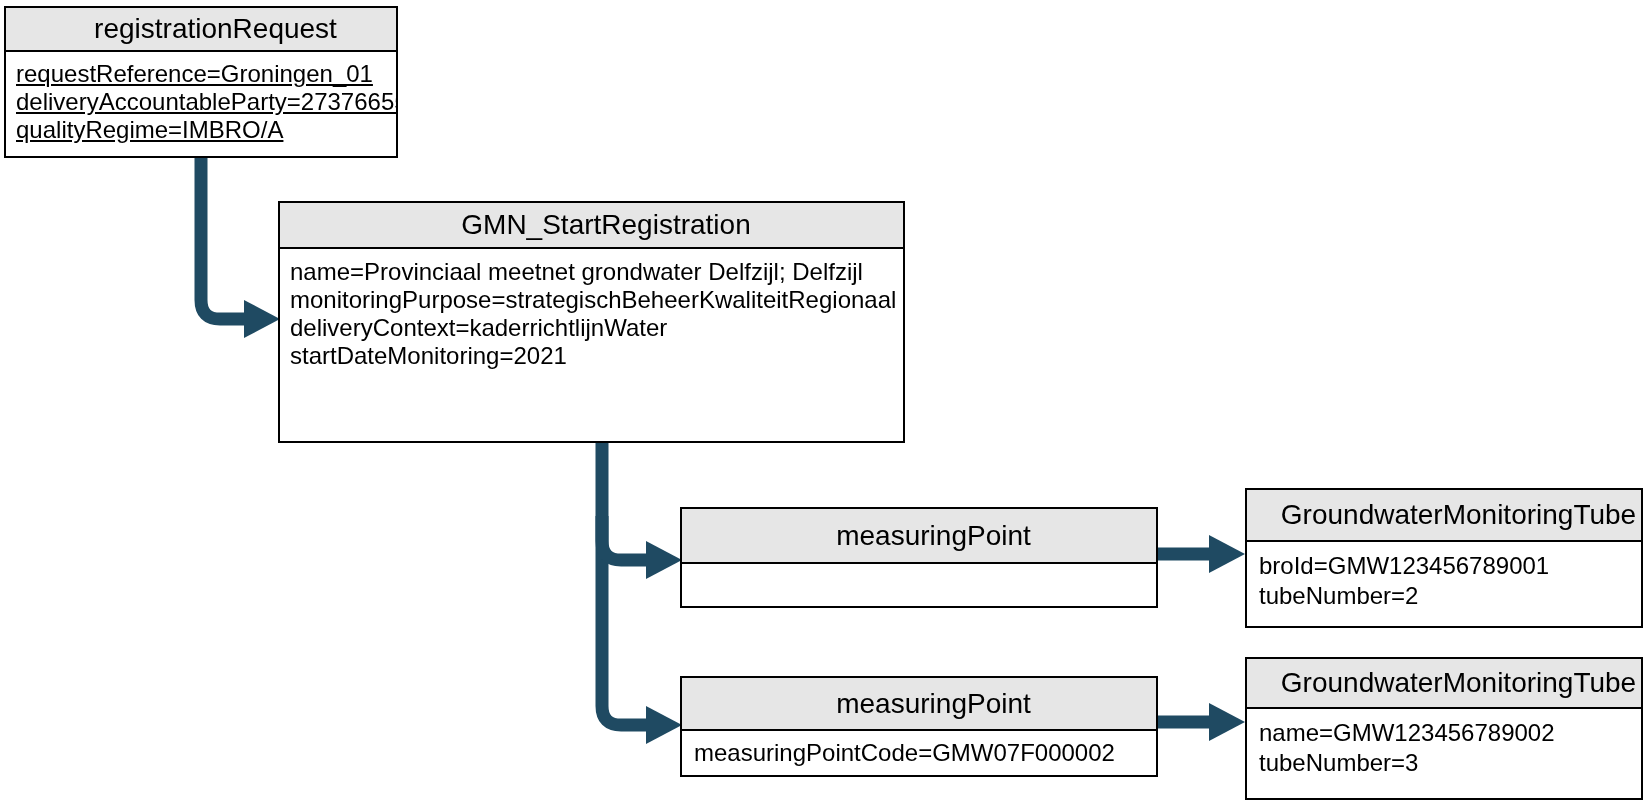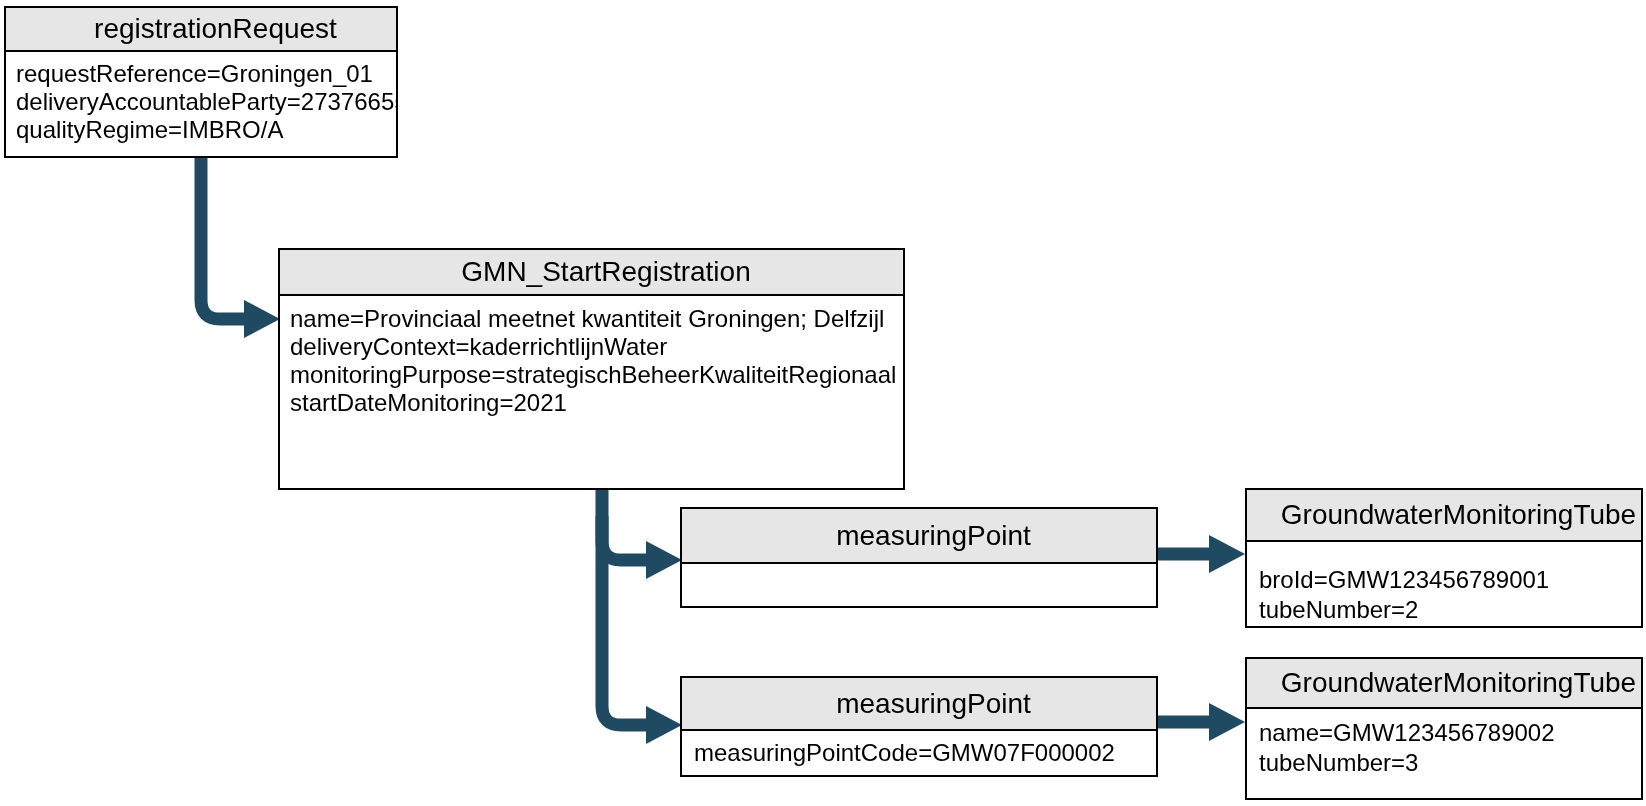--- a/index.html
+++ b/index.html
@@ -47,33 +47,33 @@
     line-height: 28px;
     overflow: hidden;
     box-sizing: border-box;
   }
   .attr {
     white-space: nowrap;
   }
   
   #node-registration-request        { left: 4px;    top: 6px;   width: 394px; height: 152px; }
   #node-registration-request .node-header { height: 44px; }
-  #node-registration-request .node-body   { padding: 8px 0 0 10px; }
+  #node-registration-request .node-body   { padding: 8px 0 0 10px; text-decoration: underline; }
 
-  #node-gmn-start-registration      { left: 278px;  top: 201px; width: 627px; height: 242px; margin-top: 47px; }
+  #node-gmn-start-registration      { left: 278px;  top: 201px; width: 627px; height: 242px; }
   #node-gmn-start-registration .node-header { height: 46px; }
   #node-gmn-start-registration .node-body   { padding: 9px 0 0 10px; }
 
   #node-measuring-point-1           { left: 680px;  top: 507px; width: 478px; height: 101px; }
   #node-measuring-point-1 .node-header { height: 55px; }
   #node-measuring-point-1 .node-body   { padding: 8px 0 0 12px; }
 
   #node-tube-1                      { left: 1245px; top: 488px; width: 398px; height: 140px; }
   #node-tube-1 .node-header { height: 52px; }
-  #node-tube-1 .node-body   { padding: 23px 0 0 12px; line-height: 30px; }
+  #node-tube-1 .node-body   { padding: 9px 0 0 12px; line-height: 30px; }
 
   #node-measuring-point-2           { left: 680px;  top: 676px; width: 478px; height: 101px; }
   #node-measuring-point-2 .node-header { height: 53px; }
   #node-measuring-point-2 .node-body   { padding: 8px 0 0 12px; }
 
   #node-tube-2                      { left: 1245px; top: 657px; width: 398px; height: 143px; }
   #node-tube-2 .node-header { height: 50px; }
   #node-tube-2 .node-body   { padding: 9px 0 0 12px; line-height: 30px; }
 </style>
 </head>
@@ -107,23 +107,23 @@
     <div class="node-body">
       <div class="attr">requestReference=Groningen_01</div>
       <div class="attr">deliveryAccountableParty=27376655</div>
       <div class="attr">qualityRegime=IMBRO/A</div>
     </div>
   </div>
 
   <div class="node" id="node-gmn-start-registration">
     <div class="node-header">GMN_StartRegistration</div>
     <div class="node-body">
-      <div class="attr">name=Provinciaal meetnet kwantiteit Groningen; Delfzijl</div>
+      <div class="attr">name=Provinciaal meetnet grondwater Delfzijl; Delfzijl</div>
+      <div class="attr">monitoringPurpose=strategischBeheerKwaliteitRegionaal</div>
       <div class="attr">deliveryContext=kaderrichtlijnWater</div>
-      <div class="attr">monitoringPurpose=strategischBeheerKwaliteitRegionaal</div>
       <div class="attr">startDateMonitoring=2021</div>
     </div>
   </div>
 
   <div class="node" id="node-measuring-point-1">
     <div class="node-header">measuringPoint</div>
   </div>
 
   <div class="node" id="node-tube-1">
     <div class="node-header">GroundwaterMonitoringTube</div>

